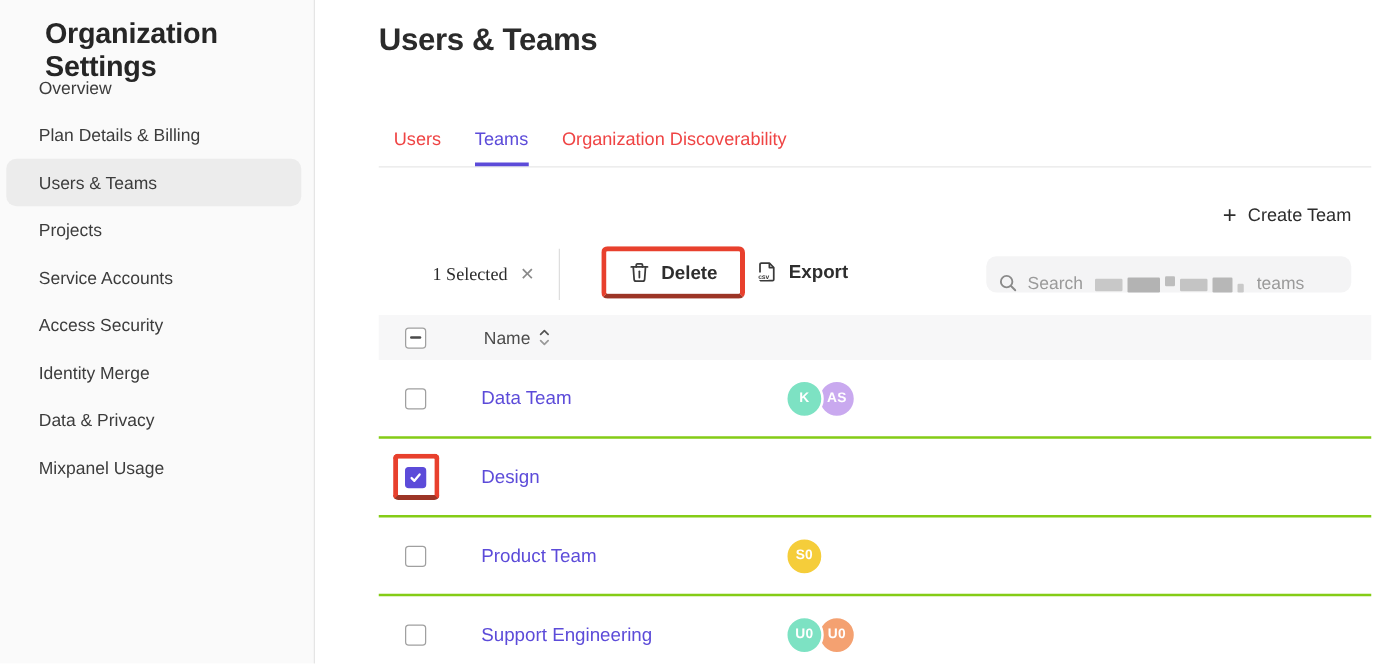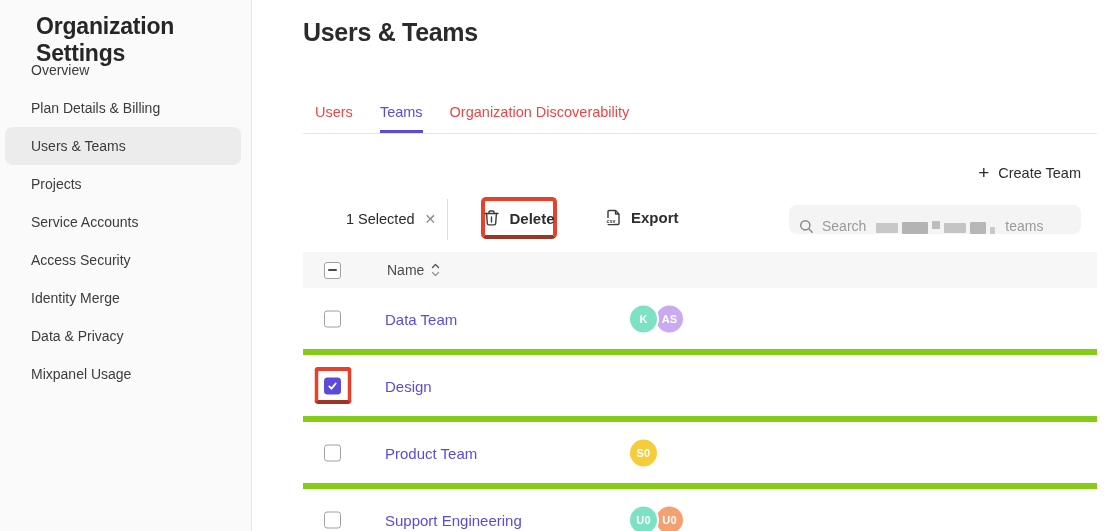--- a/index.html
+++ b/index.html
@@ -25,25 +25,25 @@
   .tab:first-child{margin-left:12px;}
   .tab.active{color:var(--accent);font-weight:500;border-bottom:3px solid var(--accent);padding-bottom:10px;}
 
   .create-btn{position:absolute;right:27px;top:161px;display:flex;align-items:center;gap:9px;
               background:none;border:none;font-family:inherit;font-size:14.5px;font-weight:500;
               color:#2d2d2d;cursor:pointer;padding:4px 0;}
   .plus-glyph{font-size:19px;font-weight:400;line-height:14px;color:#2d2d2d;}
 
   
   .selected-group{position:absolute;left:346px;top:211px;display:flex;align-items:center;gap:10px;
-                  font-size:14.5px;color:#2b2b2b;}
+                  font-size:14.5px;color:#2b2b2b;font-family:Liberation Serif, serif;}
   .clear-x{color:#8a8a8a;font-size:14px;cursor:pointer;}
   .vdiv{position:absolute;left:447px;top:199px;width:1px;height:41px;background:#dedede;}
 
-  .del-annot{position:absolute;left:481px;top:197px;width:76px;height:42px;box-sizing:border-box;
+  .del-annot{position:absolute;left:481px;top:197px;width:115px;height:42px;box-sizing:border-box;
              border:4px solid var(--annot);border-bottom-color:#9c3526;border-radius:5px;
              background:#fff;display:flex;align-items:center;justify-content:center;}
   .tool-btn{display:flex;align-items:center;gap:9px;background:none;border:none;
             font-family:inherit;font-size:15px;font-weight:600;color:#2e2e2e;cursor:pointer;}
   .export-btn{position:absolute;left:598px;top:207px;text-align:right;}
 
   .search{position:absolute;left:789px;top:205px;width:292px;height:29px;box-sizing:border-box;
           background:#f4f4f5;border-radius:8px;display:flex;align-items:flex-end;gap:8px;
           padding:0 10px;cursor:text;}
   .search .ph{color:#9a9a9a;font-size:14px;}
@@ -55,21 +55,21 @@
   .redact .r4{width:22px;height:10px;background:#c4c4c4;}
   .redact .r5{width:16px;height:12px;background:#b7b7b7;}
   .redact .r6{width:5px;height:7px;margin-top:6px;background:#c9c9c9;}
 
   
   .table-head{position:absolute;left:303px;top:252px;width:794px;height:36px;background:#f7f7f8;
               display:flex;align-items:center;padding-left:21px;box-sizing:border-box;}
   .head-name{margin-left:46px;font-size:14px;color:#4c4c4c;cursor:pointer;}
   .sort-ic{margin-left:7px;cursor:pointer;display:flex;}
   .rows{position:absolute;left:303px;top:288px;width:794px;}
-  .row{position:relative;height:61px;border-bottom:6px solid #84cc16;}
+  .row{position:relative;height:61px;border-bottom:2px solid #84cc16;}
   .cbwrap{position:absolute;left:21px;top:50%;transform:translateY(-50%);width:17px;height:17px;}
   .cb{display:flex;align-items:center;justify-content:center;width:17px;height:17px;
       border:1px solid #a0a0a0;border-radius:3px;background:#fff;box-sizing:border-box;cursor:pointer;}
   .cb.checked{background:var(--accent);border-color:var(--accent);}
   .cb .dash{width:9px;height:2px;background:#4a4a4a;border-radius:1px;}
   .cb-annot{position:absolute;left:50%;top:50%;transform:translate(-50%,-50%);width:37px;height:37px;
             box-sizing:border-box;border:4px solid var(--annot);border-bottom-color:#9c3526;
             border-radius:4px;pointer-events:none;}
   .team-link{position:absolute;left:82px;top:50%;transform:translateY(-50%);
              color:var(--accent);font-size:15px;text-decoration:none;cursor:pointer;}

